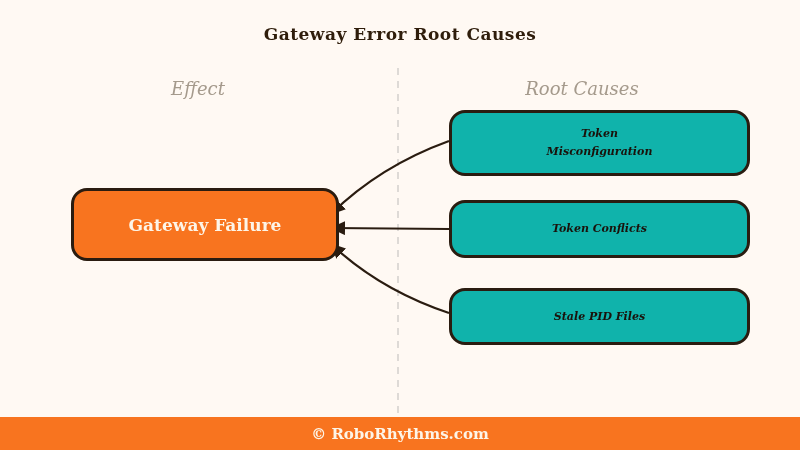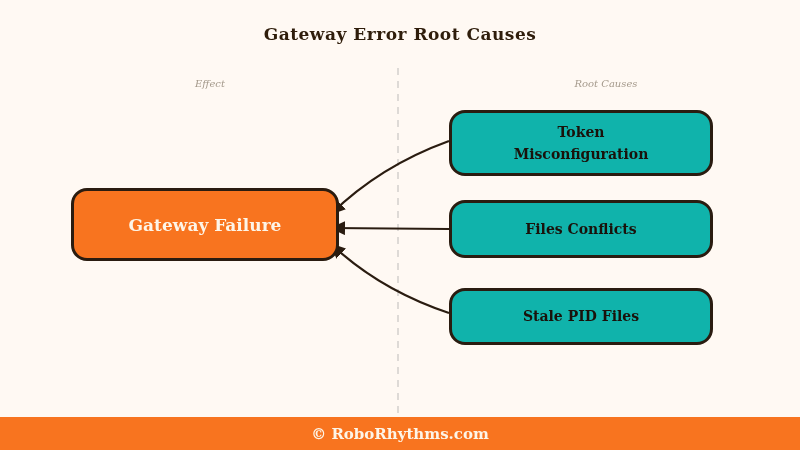--- a/index.html
+++ b/index.html
@@ -22,45 +22,44 @@
     font-family:"DejaVu Serif",serif;
   }
   .diagram-title{
     position:absolute;top:24px;left:0;width:800px;
     margin:0;text-align:center;
     font-size:17px;font-weight:bold;color:var(--title);
     letter-spacing:0.5px;
   }
   .col-label{
     position:absolute;top:78px;
-    font-style:italic;font-size:10px;color:var(--muted);
+    font-style:italic;font-size:18px;color:var(--muted);
     text-align:center;
-    margin-left:12px;
   }
   .col-label.effect{left:0;width:396px;}
-  .col-label.causes{left:404px;width:380px;font-style:italic;}
+  .col-label.causes{left:392px;width:380px;font-style:italic;}
   svg.connector-layer{
     position:absolute;left:0;top:0;width:800px;height:450px;
     pointer-events:none;
   }
   .node{
     position:absolute;box-sizing:border-box;
     border:3px solid var(--line);border-radius:16px;
     display:flex;flex-direction:column;align-items:center;justify-content:center;
     text-align:center;font-weight:bold;
   }
   .effect-node{
     left:71px;top:188px;width:268px;height:73px;
     background:var(--orange);color:var(--node-text-light);
     font-size:17px;
   }
   .cause-node{
-    left:449px;width:264px;
+    left:449px;width:301px;
     background:var(--teal);color:var(--node-text-dark);
-    font-size:14px;line-height:1.6;
+    font-size:11px;line-height:1.6;font-style:italic;
   }
   .cause-node.c0{top:110px;height:66px;}
   .cause-node.c1{top:200px;height:58px;}
   .cause-node.c2{top:288px;height:57px;}
   .footer-bar{
     position:absolute;left:0;bottom:0;width:800px;height:33px;
     background:var(--orange);
     display:flex;align-items:center;justify-content:center;
     color:var(--node-text-light);font-size:15px;font-weight:bold;
   }
@@ -90,21 +89,21 @@
   <div class="node effect-node">
     <span>Gateway Failure</span>
   </div>
 
   <div class="node cause-node c0">
     <span>Token</span>
     <span>Misconfiguration</span>
   </div>
 
   <div class="node cause-node c1">
-    <span>Files Conflicts</span>
+    <span>Token Conflicts</span>
   </div>
 
   <div class="node cause-node c2">
     <span>Stale PID Files</span>
   </div>
 
   <div class="footer-bar">
     <span>© RoboRhythms.com</span>
   </div>
 

